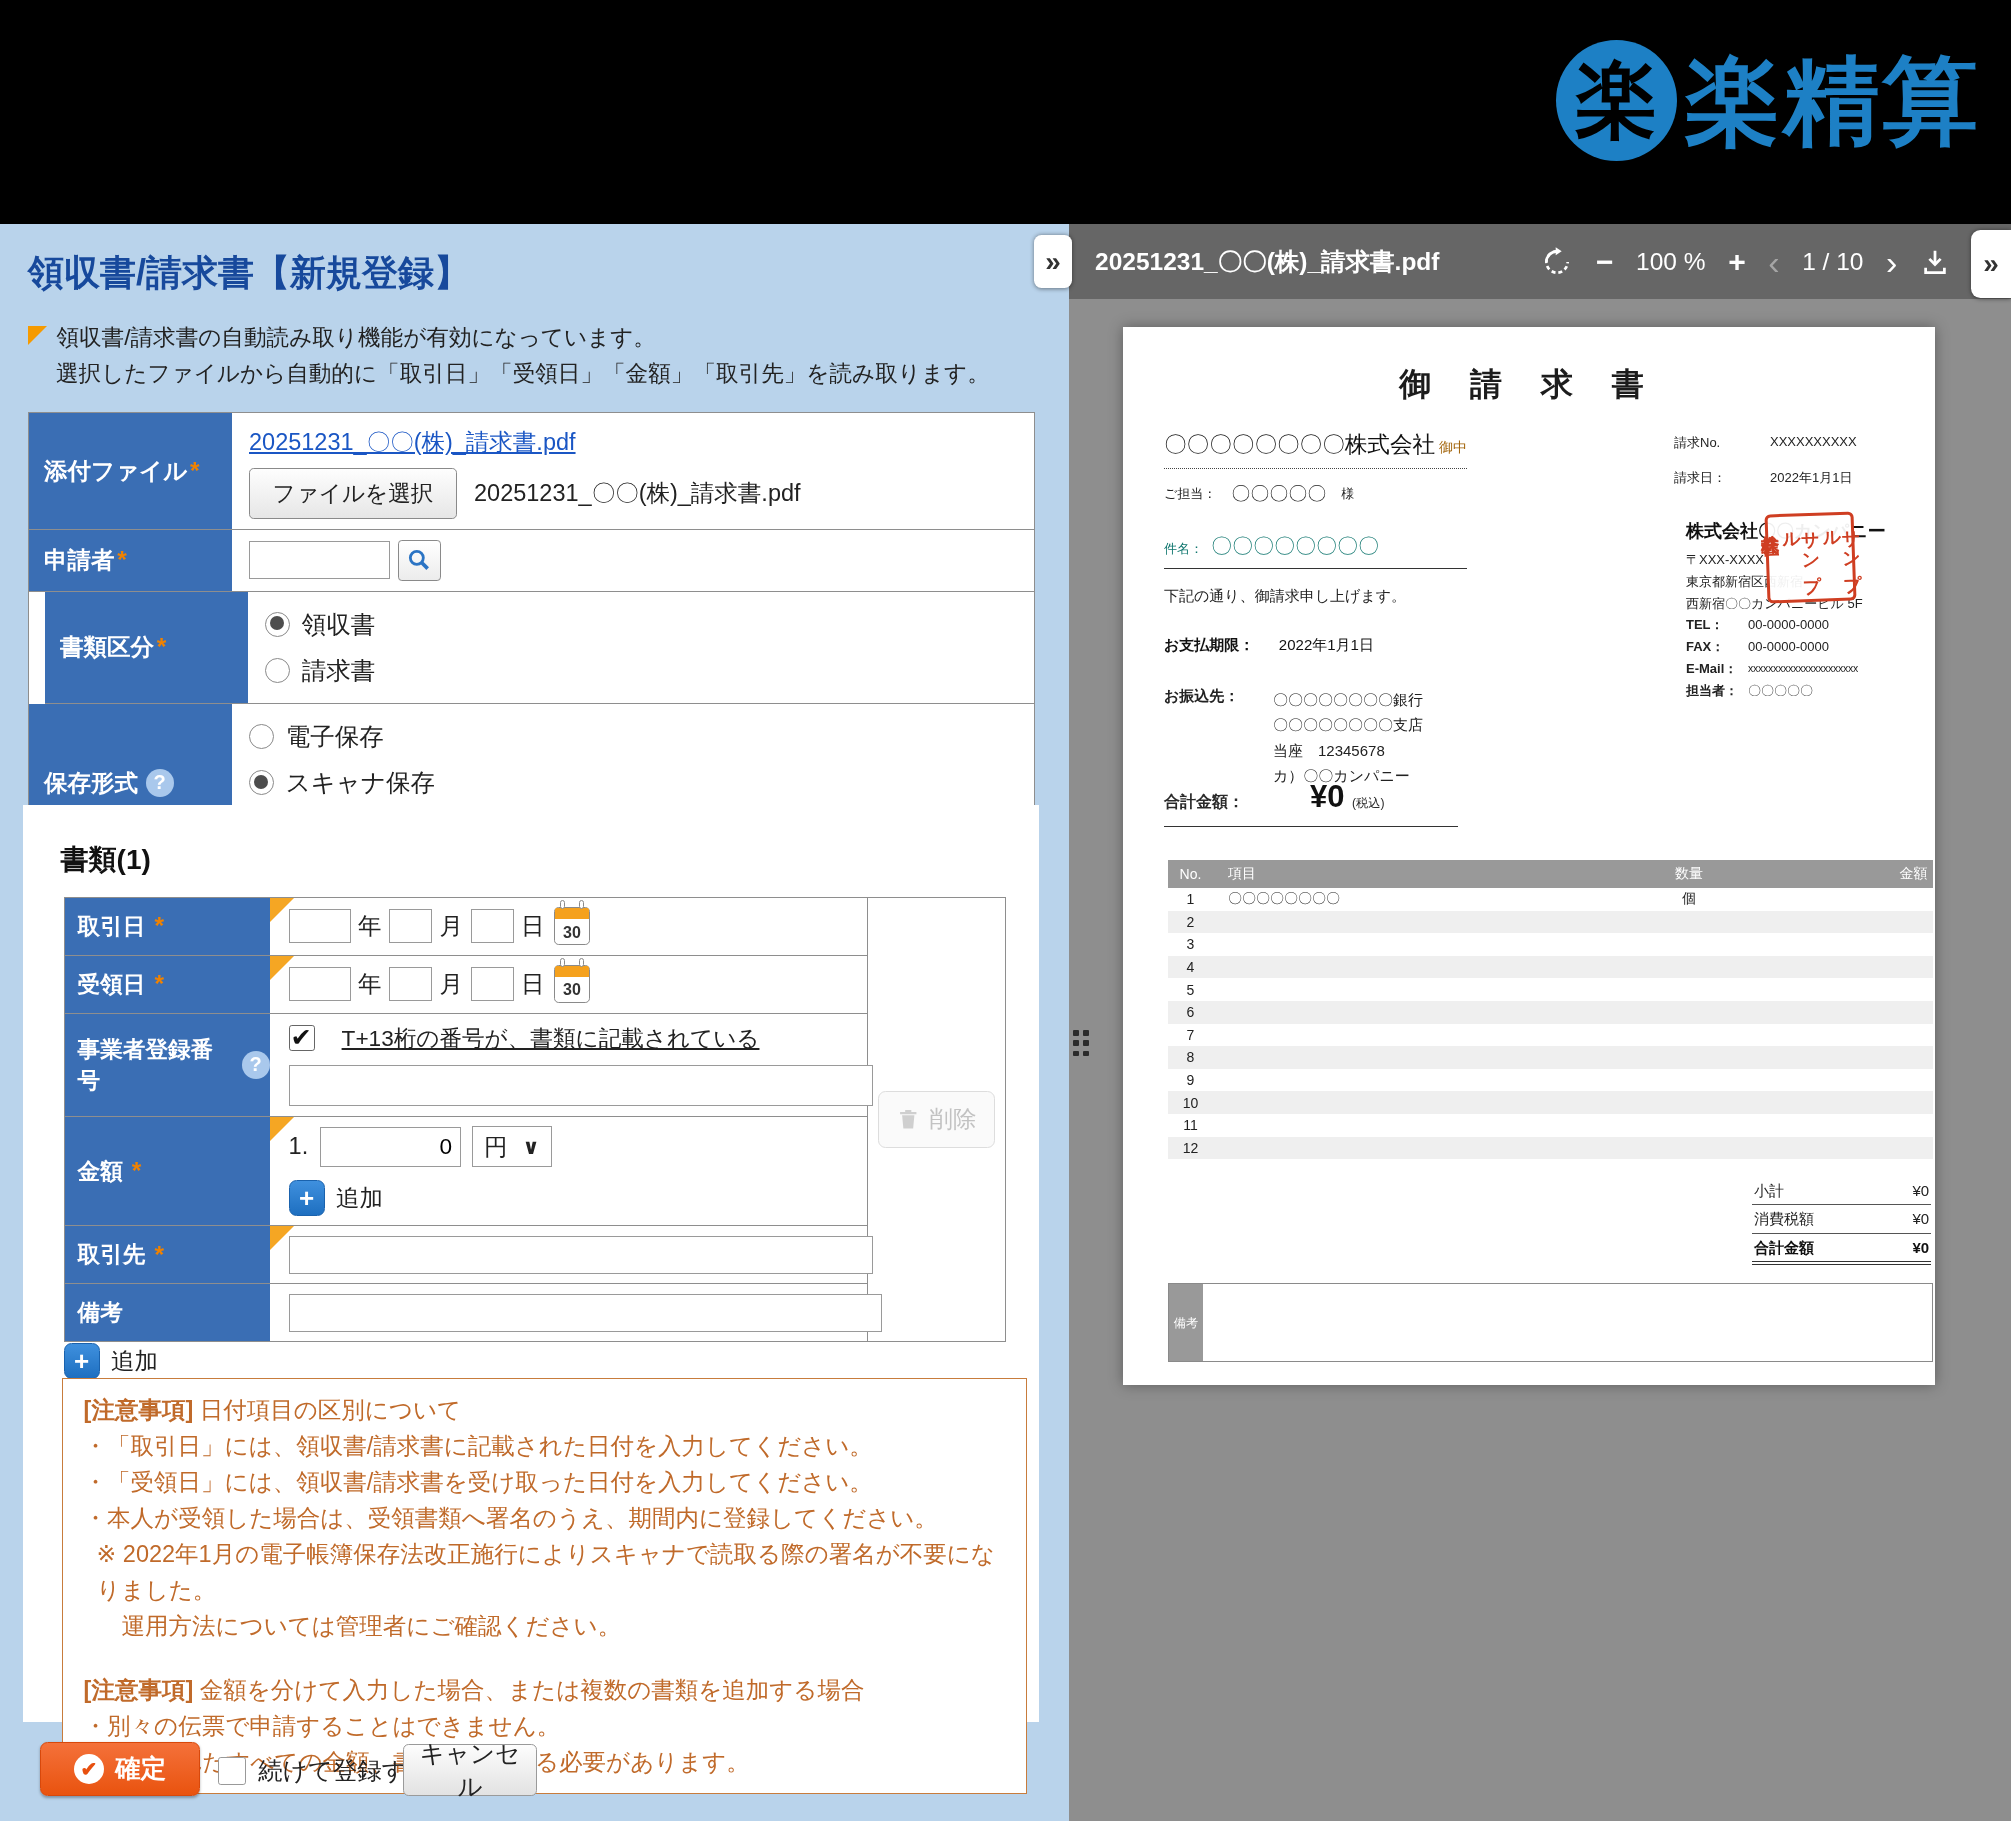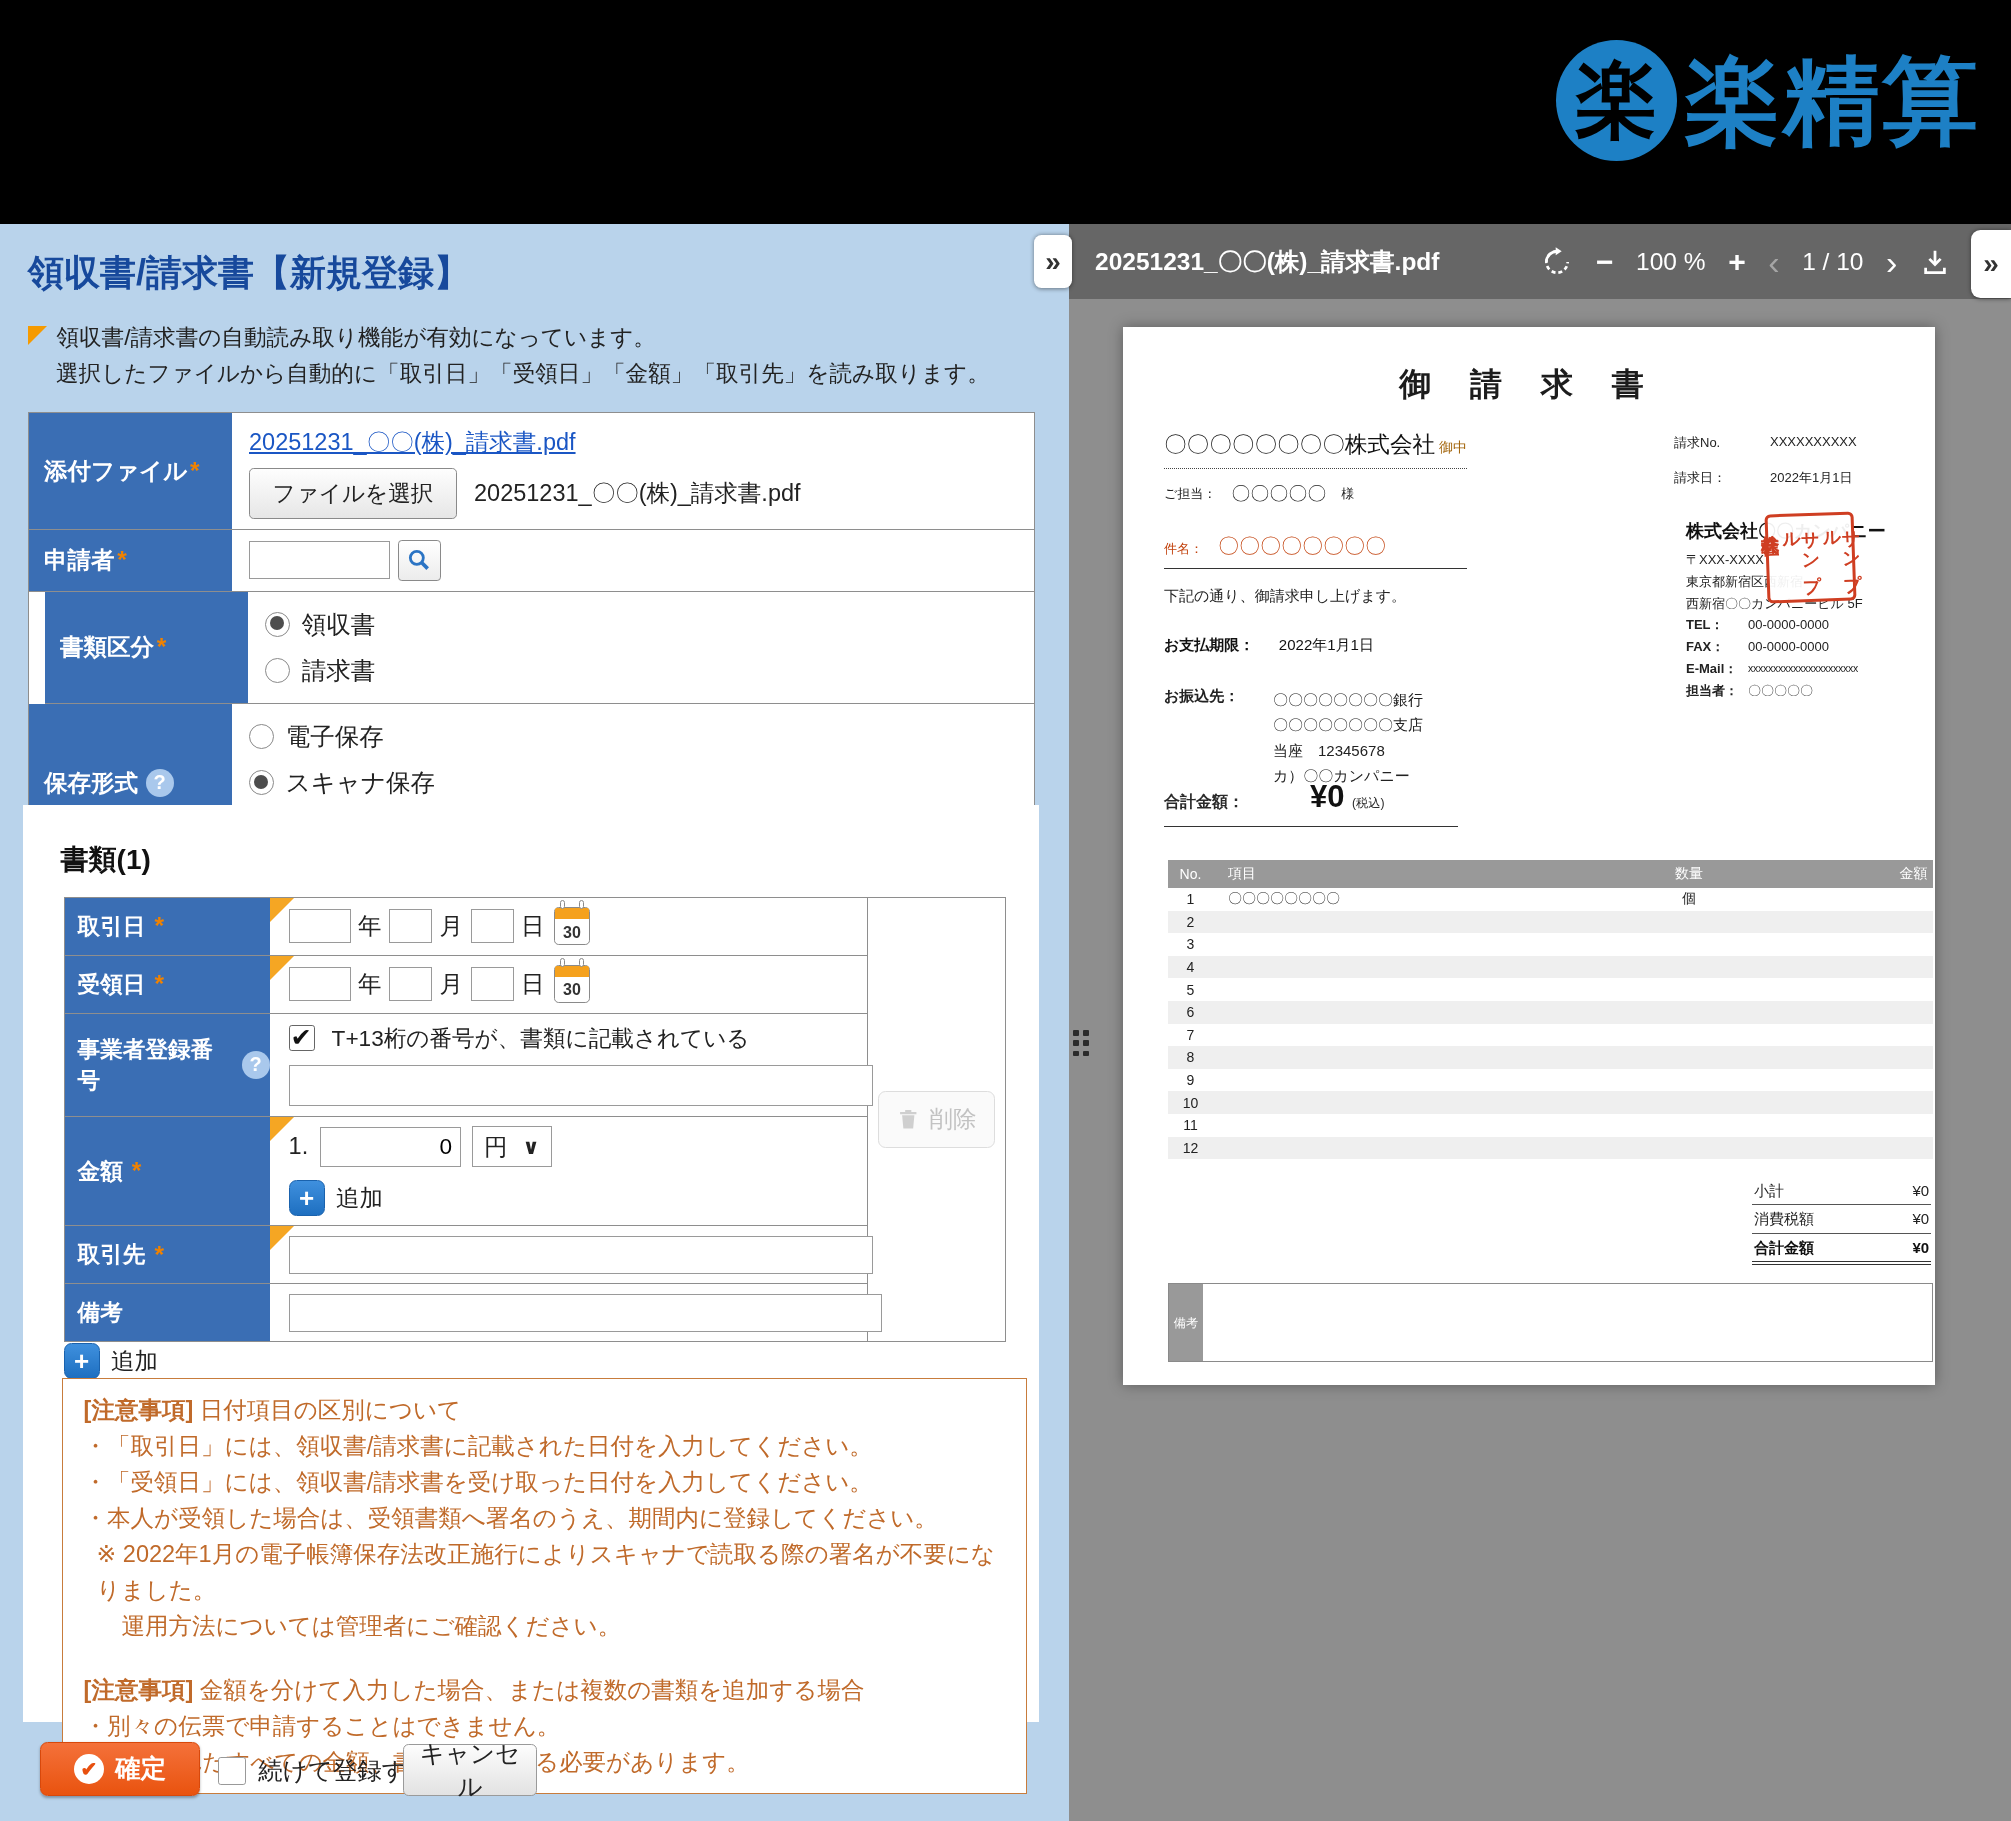--- a/index.html
+++ b/index.html
@@ -55,21 +55,21 @@
   .corner::before{content:'';position:absolute;top:0;left:0;border-top:24.5px solid #f5a623;border-right:24.5px solid transparent;}
   .row-h60{min-height:56px;}.row-h105{min-height:99px;}
   .date-line{display:flex;align-items:center;gap:7.5px;font-size:23.5px;color:#222;}
   .inp-year{width:62px;height:34px;}
   .inp-md{width:43px;height:34px;}
   .cal{width:36px;height:38px;border:1.9px solid #8a8a8a;border-radius:4.7px;background:#fff;position:relative;display:flex;align-items:flex-end;justify-content:center;box-sizing:border-box;margin-left:1.9px;cursor:pointer;}
   .cal-top{position:absolute;top:0;left:0;right:0;height:10.4px;background:#f5a11d;border-radius:1.9px 1.9px 0 0;}
   .ring{position:absolute;top:-8.5px;width:5.6px;height:9.4px;border:1.9px solid #8a8a8a;border-radius:2.8px;background:#fff;box-sizing:border-box;}
   .r1{left:4.7px;}.r2{right:4.7px;}
   .cal-num{font-size:16px;font-weight:bold;color:#333;line-height:1;margin-bottom:3.8px;}
-  .check-line{display:flex;align-items:center;gap:17px;font-size:22.6px;color:#222;}
+  .check-line{display:flex;align-items:center;gap:27px;font-size:22.6px;color:#222;text-decoration:underline;}
   .cb{width:26px;height:26px;border:1.9px solid #666;border-radius:2.8px;background:#fff;position:relative;box-sizing:border-box;flex:none;cursor:pointer;}
   .cb.checked::after{content:'✔';position:absolute;left:0.9px;top:-4.7px;font-size:25.4px;color:#111;}
   .reg-input{width:584px;height:41px;margin-top:11.3px;}
   .amount-line{display:flex;align-items:center;gap:11.3px;font-size:23.5px;color:#222;}
   .amount-input{width:141px;text-align:right;height:40px;}
   .sel{display:flex;align-items:center;gap:15px;border:0.9px solid #9a9a9a;height:41px;padding:0 11.3px;font-size:23.5px;background:#fff;color:#222;box-sizing:border-box;cursor:pointer;}
   .sel-chev{font-weight:bold;font-size:21px;}
   .add-line{display:flex;align-items:center;gap:11.3px;font-size:23.5px;color:#222;margin-top:13px;cursor:pointer;}
   .plus-btn{width:34px;height:34px;border-radius:7.5px;background:linear-gradient(#3f90de,#1e6fc0);border:0.9px solid #1a62ad;color:#fff;font-size:26px;font-weight:bold;display:flex;align-items:center;justify-content:center;flex:none;}
   .wide-input{width:584px;height:38px;}
@@ -105,21 +105,21 @@
   .drag-dots i{background:#2b2b2b;border-radius:0.9px;}
 
   
   .pdf-page{position:absolute;top:103px;left:54px;width:812px;height:1058px;background:#fff;box-shadow:0 0 13px rgba(0,0,0,.35);color:#2a2a2a;}
   .inv-title{position:absolute;top:36px;left:0;width:100%;text-align:center;font-size:32px;letter-spacing:15px;font-weight:600;color:#1c1c1c;}
   .client-line{position:absolute;top:102px;left:41px;width:303px;border-bottom:1.9px dotted #444;padding-bottom:7.5px;display:flex;align-items:baseline;justify-content:space-between;}
   .client-company{font-size:22.6px;font-weight:500;color:#111;white-space:nowrap;}
   .client-honorific{font-size:14px;color:#a16207;}
   .contact-line{position:absolute;top:154px;left:41px;font-size:13px;color:#222;display:flex;align-items:center;gap:15px;}
   .contact-name{font-size:19px;}
-  .subject-line{position:absolute;top:205px;left:41px;width:303px;border-bottom:1.9px solid #333;padding-bottom:7.5px;display:flex;align-items:baseline;gap:15px;font-size:13px;color:#c2410c;}
+  .subject-line{position:absolute;top:205px;left:41px;width:303px;border-bottom:1.9px solid #333;padding-bottom:7.5px;display:flex;align-items:baseline;gap:8px;font-size:13px;color:#0f766e;}
   .subject-value{font-size:21px;}
   .greeting{position:absolute;top:260px;left:41px;font-size:15px;color:#222;}
   .due-line{position:absolute;top:309px;left:41px;font-size:15px;color:#111;display:flex;gap:24.5px;}
   .inv-bold{font-weight:bold;}
   .bank-block{position:absolute;top:360px;left:41px;display:flex;font-size:15px;color:#222;}
   .bank-label{font-weight:bold;width:109px;flex:none;}
   .bank-lines div{line-height:25.4px;}
   .total-line{position:absolute;top:452px;left:41px;width:294px;border-bottom:1.9px solid #333;padding-bottom:11.3px;display:flex;align-items:baseline;}
   .total-label{font-size:16px;font-weight:bold;}
   .total-value{font-size:31px;font-weight:bold;margin-left:66px;color:#111;}

